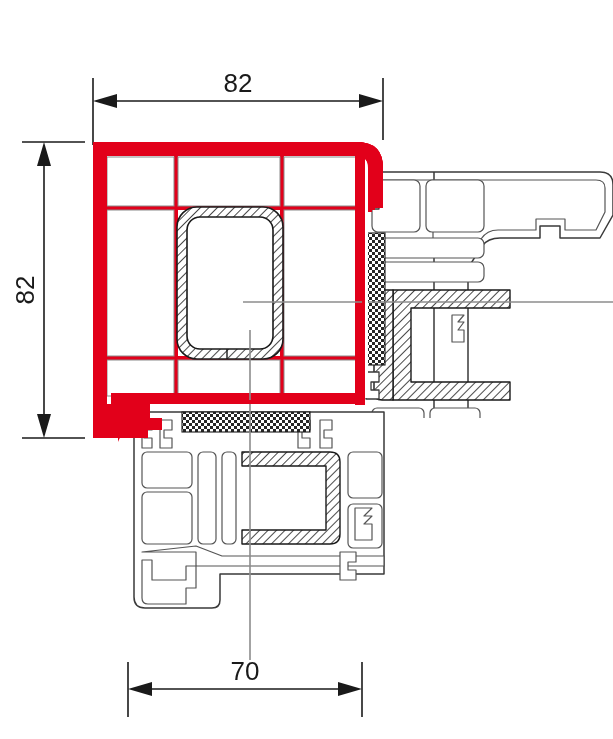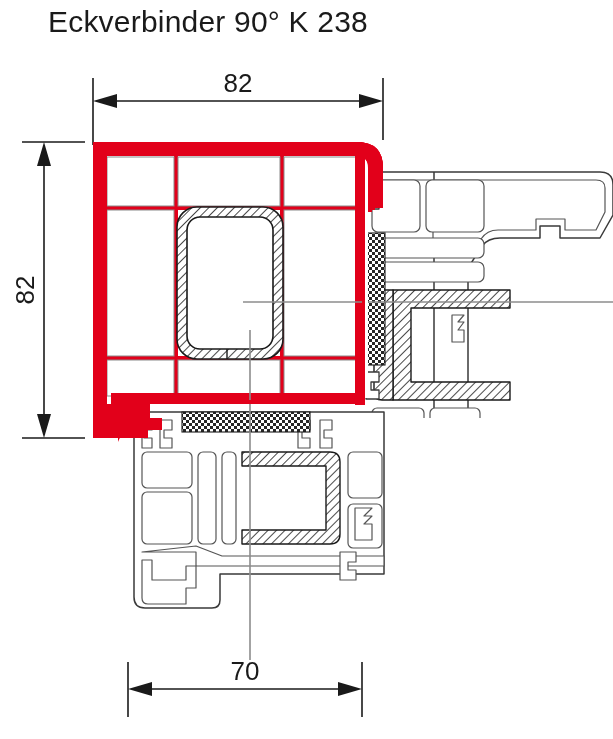--- a/index.html
+++ b/index.html
@@ -41,21 +41,20 @@
     font-family: "Liberation Sans", sans-serif;
     font-size: 26px;
     fill: #1a1a1a;
   }
 </style>
 </head>
 <body>
 
 <div id="page">
 
-  <div id="title">Eckverbinder 90° K 238</div>
 
   <svg id="drawing" viewBox="0 0 613 739" width="613" height="739">
 
     <defs>
 
       <pattern id="hatch" width="6" height="6" patternUnits="userSpaceOnUse" patternTransform="rotate(45)">
         <rect width="6" height="6" fill="#ffffff"></rect>
         <line x1="0" y1="0" x2="0" y2="6" stroke="#1a1a1a" stroke-width="1.6"></line>
       </pattern>
 

